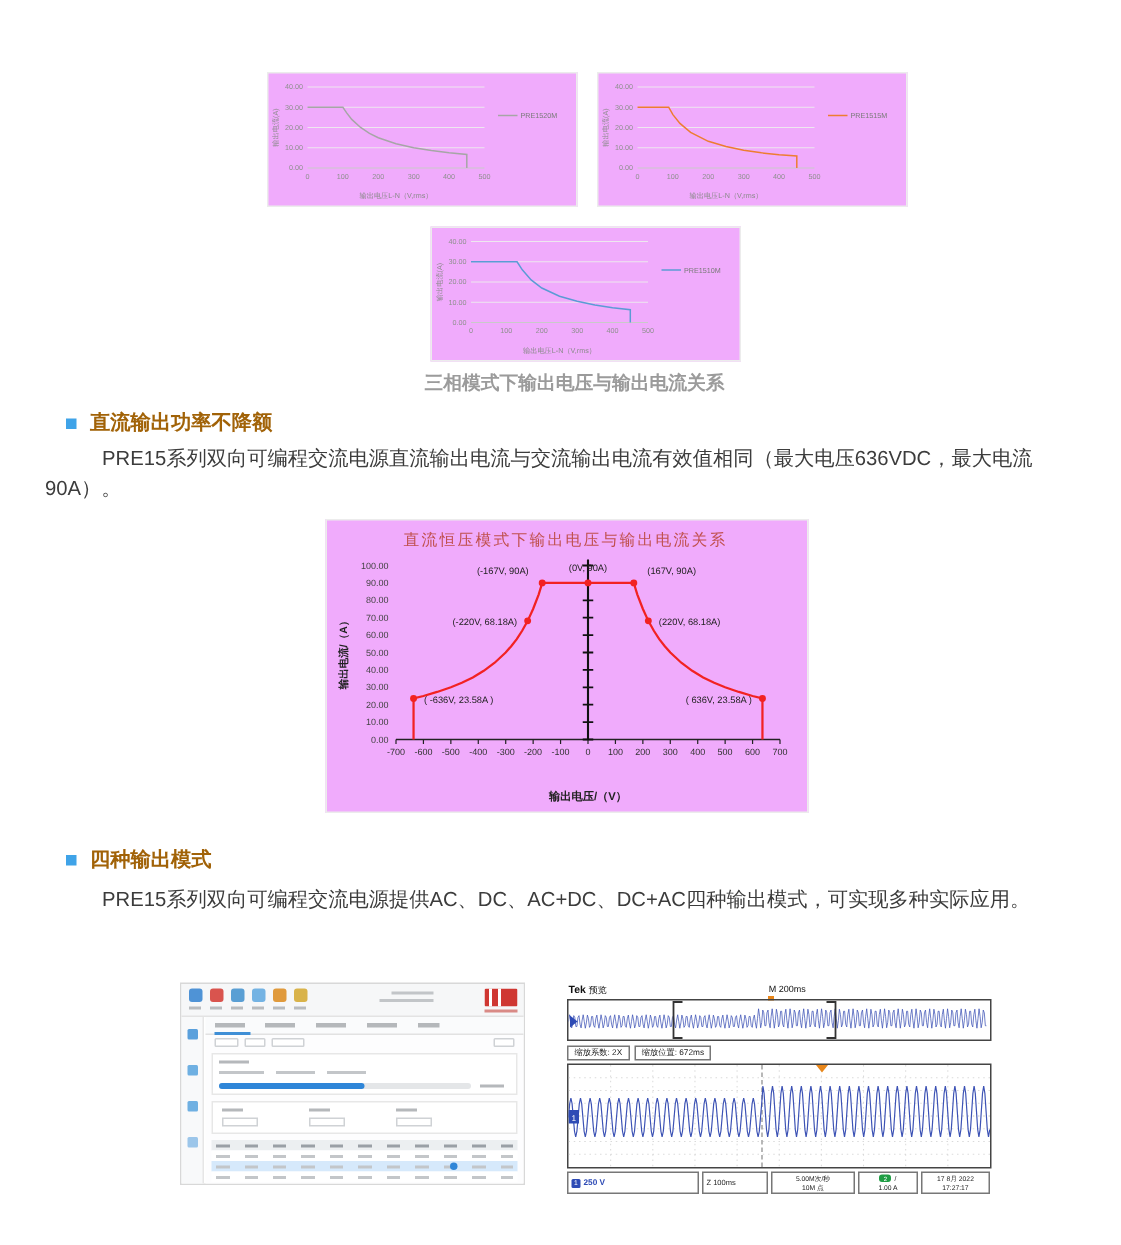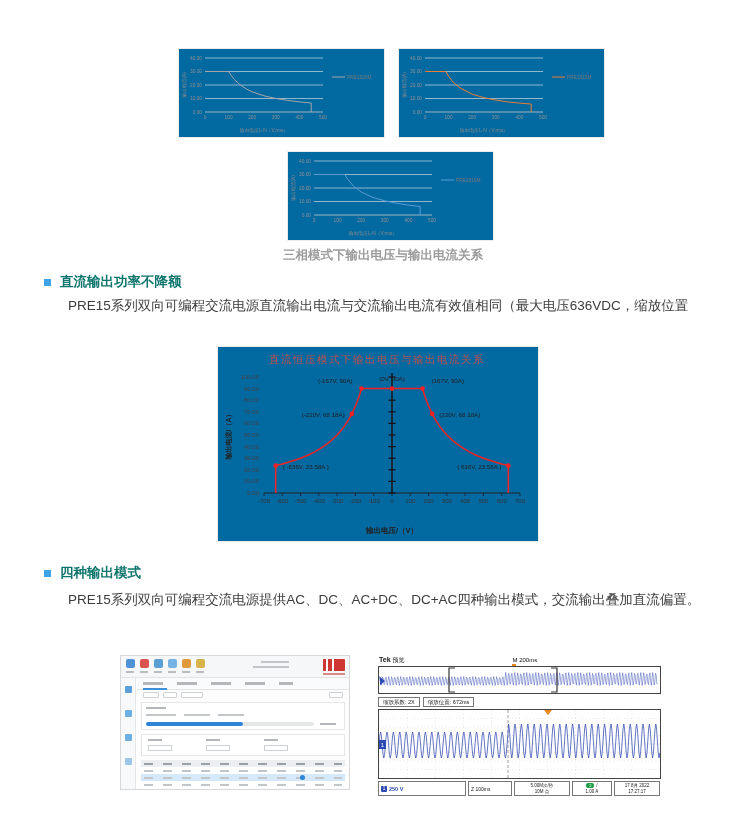--- a/index.html
+++ b/index.html
@@ -1,29 +1,29 @@
 <!DOCTYPE html>
 <html><head>
 <meta charset="utf-8">
 <style>
   html,body{margin:0;padding:0;background:#fff;}
   .page{position:relative;width:747px;height:830px;background:#fff;overflow:hidden;
         font-family:"Liberation Sans","DejaVu Sans",sans-serif;}
   svg text{font-family:"Liberation Sans","DejaVu Sans",sans-serif;}
 
   
-  .chart{position:absolute;background:#0369a1;border:1px solid #ececec;}
+  .chart{position:absolute;background:#f0abfc;border:1px solid #ececec;}
   .chart.small{width:205px;height:88px;}
   .chart.big{width:320px;height:194px;}
 
   
   .cap{position:absolute;font-weight:bold;color:#9b9b9b;font-size:12.5px;text-align:center;}
   .sec{position:absolute;left:44px;display:flex;align-items:center;}
   .bullet{width:7px;height:7px;margin-right:9px;flex:0 0 auto;}
-  .sec-t{font-size:13.5px;font-weight:bold;color:#0f766e;}
+  .sec-t{font-size:13.5px;font-weight:bold;color:#a16207;}
   .para{position:absolute;left:30px;width:710px;font-size:13.5px;color:#3c3c3c;}
   .pline{line-height:19.5px;white-space:nowrap;}
   .indent{padding-left:38px;}
 
   
   .sw{position:absolute;left:120px;top:655px;width:230px;height:135px;background:#fff;
       border:1px solid #d8d8d8;box-sizing:border-box;}
   .sw *{box-sizing:border-box;}
   .sw-toolbar{position:absolute;left:0;top:0;right:0;height:22px;background:#f6f7f8;border-bottom:1px solid #e3e3e3;}
   .sw-icon{position:absolute;top:3px;width:9px;height:9px;border-radius:2px;}
@@ -149,21 +149,22 @@
         <text x="6.5" y="36" font-size="4.8" fill="#8a8a8a" text-anchor="middle" transform="rotate(-90 6.5 36)">输出电流(A)</text>
       </svg></div>
 
   <div class="cap" style="left:183px;top:247px;width:400px">三相模式下输出电压与输出电流关系</div>
 
   <div class="sec" style="top:273px">
     <span class="bullet" style="background: rgb(63, 163, 232);"></span>
     <span class="sec-t">直流输出功率不降额</span>
   </div>
   <div class="para" style="top:296px">
-    <div class="pline indent">PRE15系列双向可编程交流电源直流输出电流与交流输出电流有效值相同（最大电压636VDC，缩放位置</div>
+    <div class="pline indent">PRE15系列双向可编程交流电源直流输出电流与交流输出电流有效值相同（最大电压636VDC，最大电流</div>
+    <div class="pline">90A）。</div>
   </div>
 
   <div class="chart big" id="c3" style="left:217px;top:346px"><svg width="318" height="192">
         <text x="159" y="16" font-size="10.5" fill="#c0504d" text-anchor="middle" letter-spacing="1.5" font-family="&quot;Liberation Serif&quot;,&quot;DejaVu Serif&quot;,serif">直流恒压模式下输出电压与输出电流关系</text>
         <text x="41" y="148" font-size="6" fill="#444" text-anchor="end">0.00</text>
         <text x="41" y="136.4" font-size="6" fill="#444" text-anchor="end">10.00</text>
         <text x="41" y="124.8" font-size="6" fill="#444" text-anchor="end">20.00</text>
         <text x="41" y="113.2" font-size="6" fill="#444" text-anchor="end">30.00</text>
         <text x="41" y="101.6" font-size="6" fill="#444" text-anchor="end">40.00</text>
         <text x="41" y="90" font-size="6" fill="#444" text-anchor="end">50.00</text>
@@ -232,21 +233,21 @@
         <text x="283.29714285714283" y="121.6472" font-size="6.2" fill="#222" text-anchor="end">( 636V, 23.58A )</text>
         <text x="174" y="186" font-size="7.5" fill="#222" text-anchor="middle" font-weight="600">输出电压/（V）</text>
         <text x="13" y="88" font-size="7" fill="#222" text-anchor="middle" transform="rotate(-90 13 88)" font-weight="600">输出电流/（A）</text>
       </svg></div>
 
   <div class="sec" style="top:564px">
     <span class="bullet" style="background: rgb(63, 163, 232);"></span>
     <span class="sec-t">四种输出模式</span>
   </div>
   <div class="para" style="top:590px">
-    <div class="pline indent">PRE15系列双向可编程交流电源提供AC、DC、AC+DC、DC+AC四种输出模式，交流输出叠加直流偏置。</div>
+    <div class="pline indent">PRE15系列双向可编程交流电源提供AC、DC、AC+DC、DC+AC四种输出模式，可实现多种实际应用。</div>
   </div>
 
   <div class="sw">
     <div class="sw-toolbar">
       <div class="sw-icon" style="left:5px;background:#4f93d6"></div>
       <div class="sw-icon" style="left:19px;background:#d9544e"></div>
       <div class="sw-icon" style="left:33px;background:#5a9fd4"></div>
       <div class="sw-icon" style="left:47px;background:#74b3e3"></div>
       <div class="sw-icon" style="left:61px;background:#e09a3c"></div>
       <div class="sw-icon" style="left:75px;background:#d9b34a"></div>

